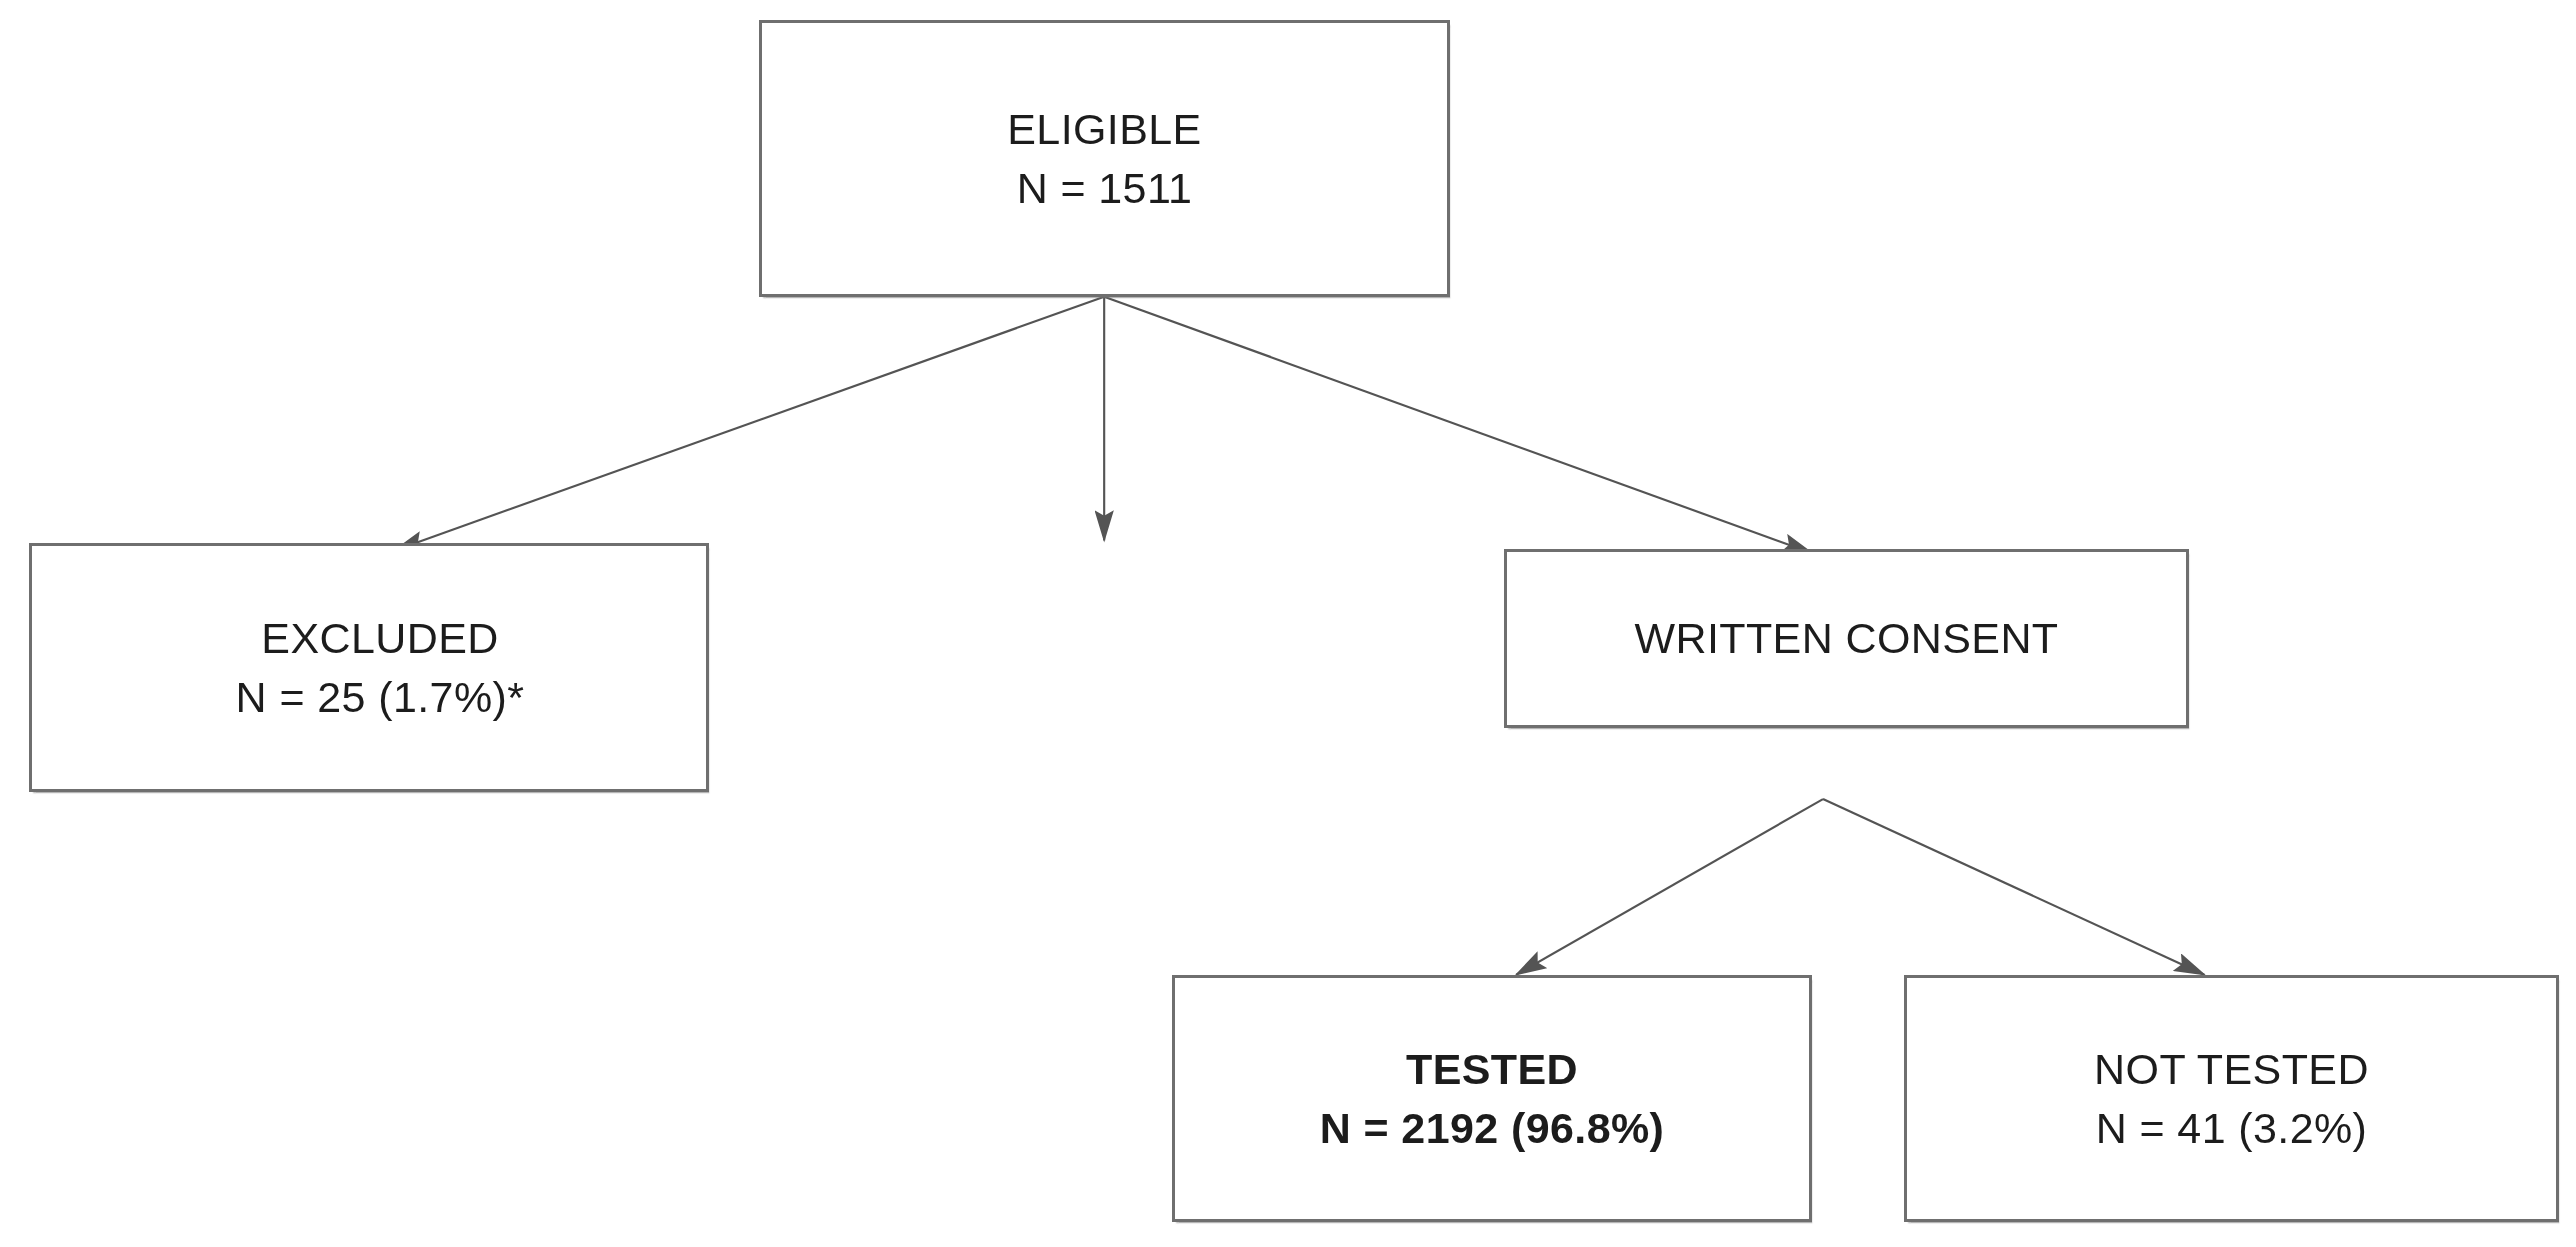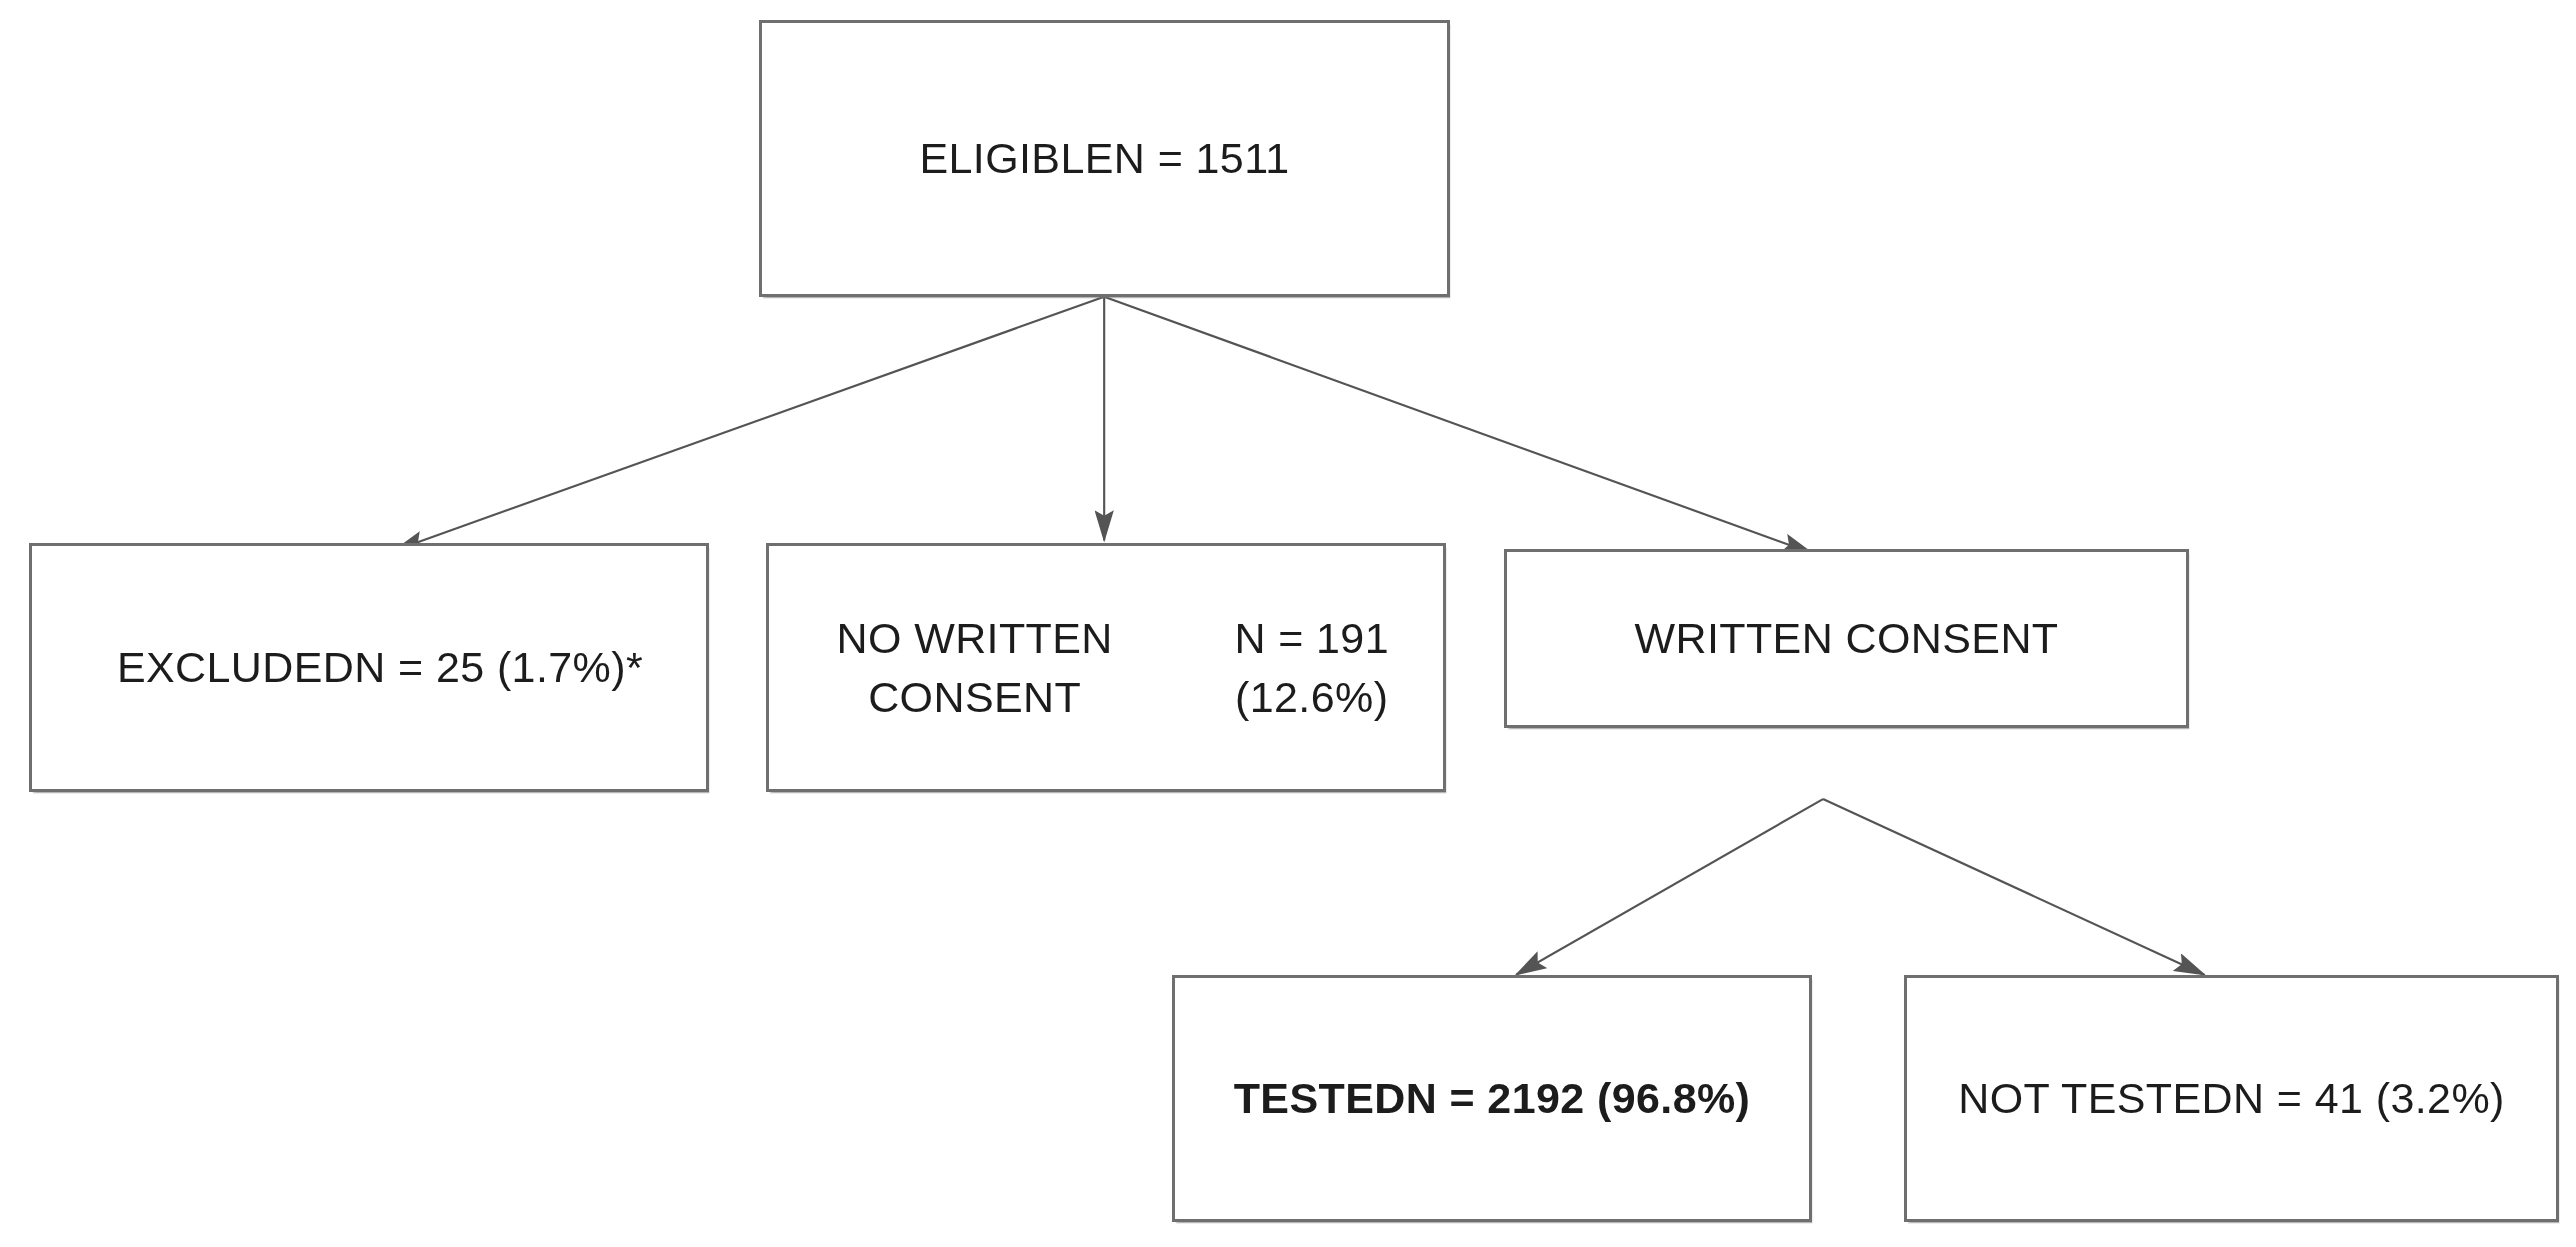--- a/index.html
+++ b/index.html
@@ -37,20 +37,21 @@
     fill: var(--line-color);
     stroke: none;
   }
   .node {
     position: absolute;
     box-sizing: border-box;
     background: #ffffff;
     border: 3.6px solid var(--border-color);
     box-shadow: 2.2px 3.6px 1.4px -1.4px rgba(120,120,120,0.55);
     display: flex;
+    flex-direction: column;
     align-items: center;
     justify-content: center;
     text-align: center;
     color: var(--text-color);
     font-size: 43px;
     line-height: 59px;
     letter-spacing: 0.4px;
   }
   .node-eligible        { left: 759px; top: 20px;   width: 691px; height: 277px; }
   .node-excluded        { left: 29px;   top: 543px;  width: 680px; height: 249px; padding-left: 22px; }
@@ -80,24 +81,20 @@
   <div class="node node-eligible">
     <div>ELIGIBLE</div>
     <div>N = 1511</div>
   </div>
 
   <div class="node node-excluded">
     <div>EXCLUDED</div>
     <div>N = 25 (1.7%)*</div>
   </div>
 
-  <div class="node node-no-written">
-    <div>NO WRITTEN CONSENT</div>
-    <div>N = 191 (12.6%)</div>
-  </div>
 
   <div class="node node-written-consent">
     <div>WRITTEN CONSENT</div>
   </div>
 
   <div class="node node-tested">
     <div>TESTED</div>
     <div>N = 2192 (96.8%)</div>
   </div>
 

